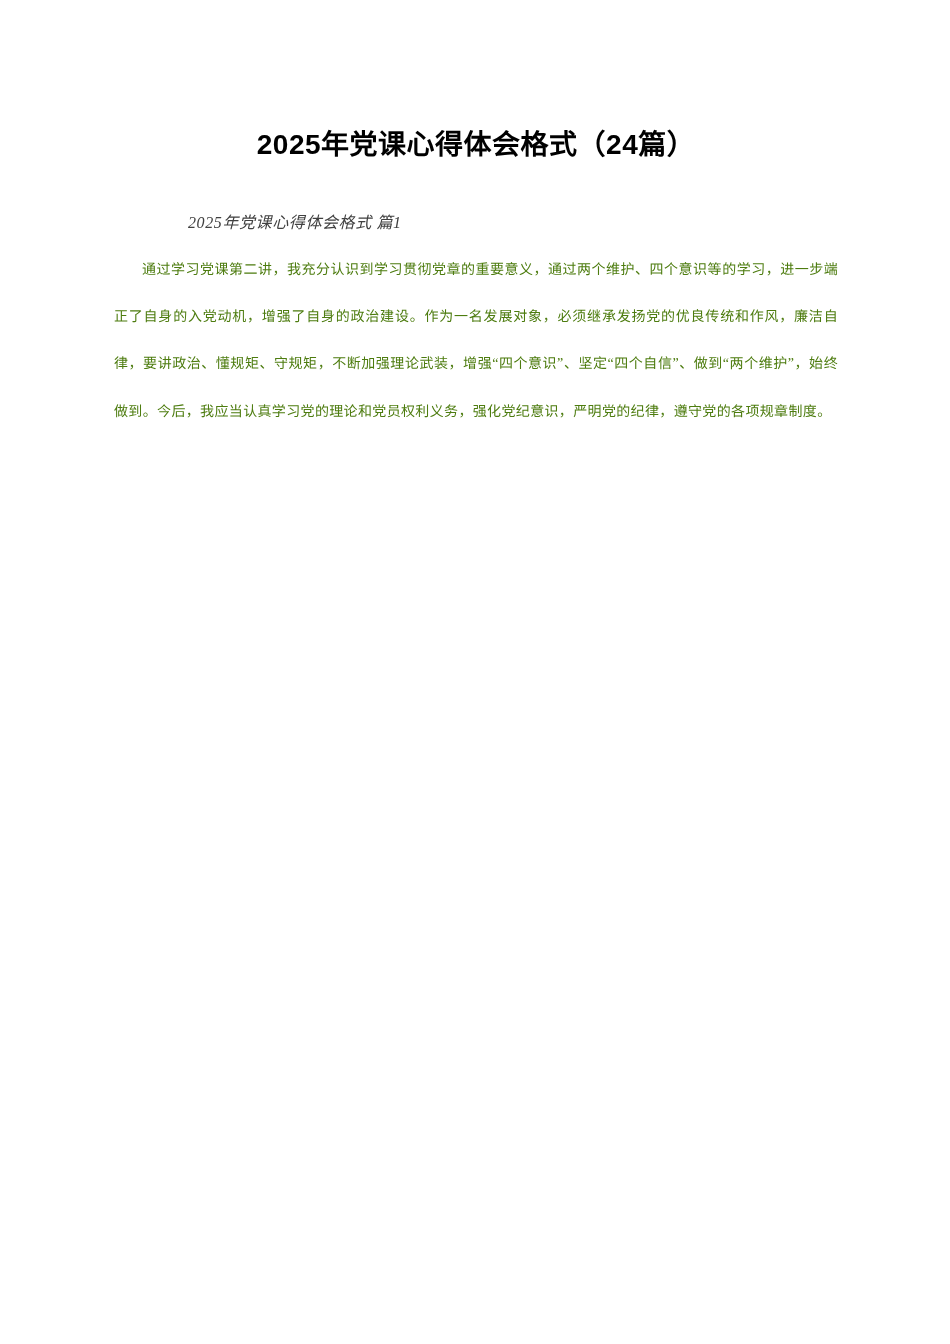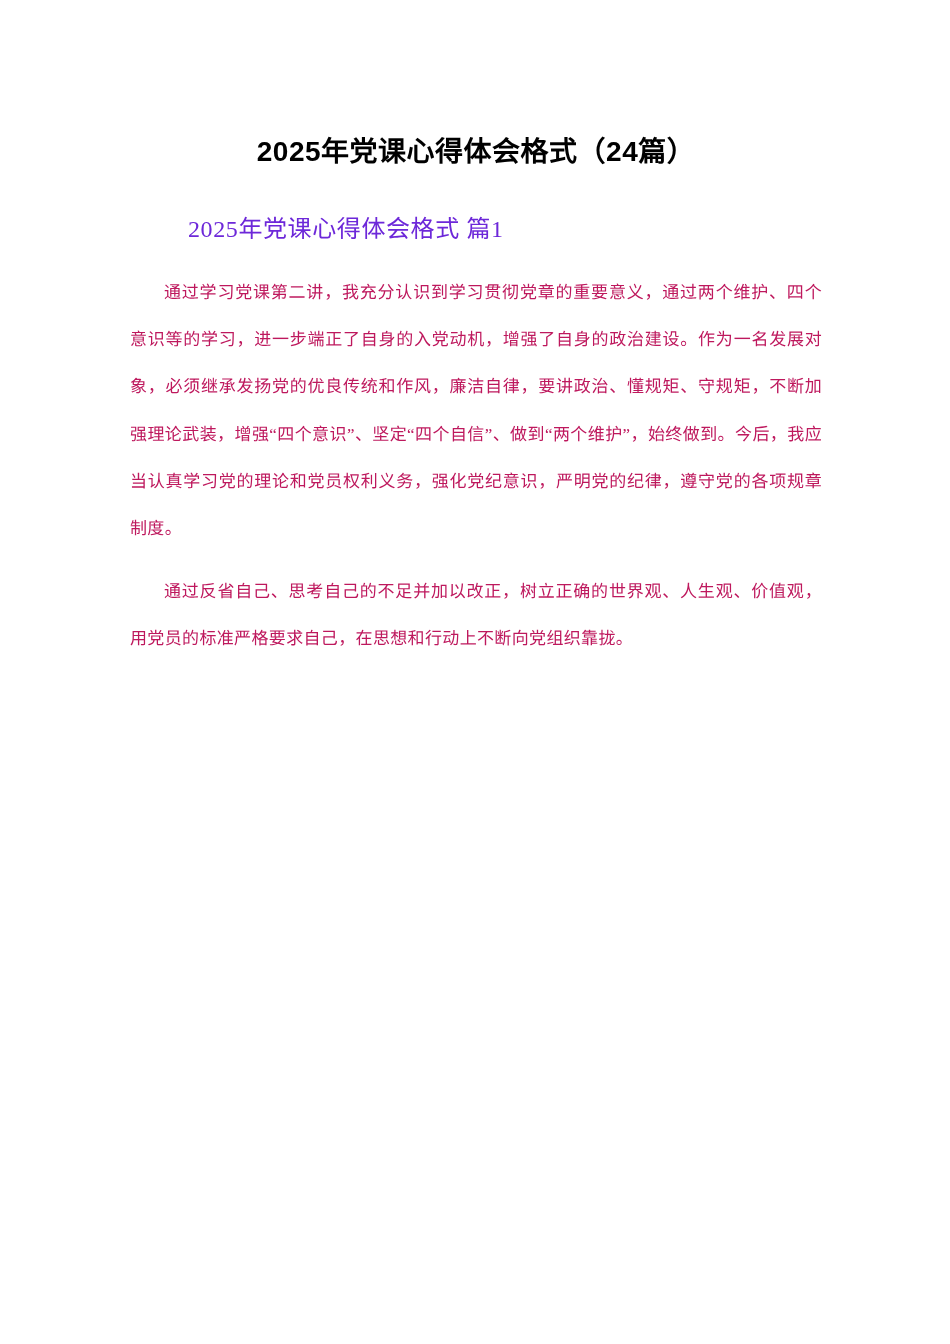--- a/index.html
+++ b/index.html
@@ -22,21 +22,21 @@
     position: relative;
     width: 950px;
     height: 1344px;
     background: #ffffff;
     box-sizing: border-box;
   }
 
   .content {
     position: absolute;
     left: 114px;
-    top: 15px;
+    top: 8px;
     width: 724px;
   }
 
   
   .doc-title {
     margin: 0;
     padding: 0;
     font-family: "Liberation Sans", "DejaVu Sans", sans-serif;
     font-weight: bold;
     font-size: 28px;
@@ -46,37 +46,38 @@
     color: #000000;
     padding-top: 120px;
   }
 
   
   .section-heading {
     margin: 0;
     padding: 0;
     font-family: "Liberation Serif", "DejaVu Serif", serif;
     font-weight: normal;
-    font-size: 24px;
+    font-size: 16px;
     line-height: 47px;
     letter-spacing: 0.6px;
-    color: #6d28d9;
+    color: #404040;
     text-indent: 74px;
     white-space: nowrap;
+    font-style: italic;
   }
 
   
   .body-par {
-    margin: 16px;
+    margin: 0;
     padding: 0;
     font-family: "Liberation Serif", "DejaVu Serif", serif;
-    font-size: 17px;
+    font-size: 14px;
     line-height: 47.2px;
     letter-spacing: 0.35px;
-    color: #be185d;
+    color: #4d7c0f;
     text-align: justify;
     text-justify: inter-ideograph;
     text-indent: 2em;
     word-break: break-all;
   }
 
   .spacer-title-after {
     height: 37px;
   }
 
@@ -96,20 +97,19 @@
   <div class="content">
 
     <h1 class="doc-title">2025年党课心得体会格式（24篇）</h1>
 
     <div class="spacer-title-after"></div>
 
     <h2 class="section-heading">2025年党课心得体会格式  篇1</h2>
 
     <p class="body-par">通过学习党课第二讲，我充分认识到学习贯彻党章的重要意义，通过两个维护、四个意识等的学习，进一步端正了自身的入党动机，增强了自身的政治建设。作为一名发展对象，必须继承发扬党的优良传统和作风，廉洁自律，要讲政治、懂规矩、守规矩，不断加强理论武装，增强“四个意识”、坚定“四个自信”、做到“两个维护”，始终做到。今后，我应当认真学习党的理论和党员权利义务，强化党纪意识，严明党的纪律，遵守党的各项规章制度。</p>
 
-    <p class="body-par">通过反省自己、思考自己的不足并加以改正，树立正确的世界观、人生观、价值观，用党员的标准严格要求自己，在思想和行动上不断向党组织靠拢。</p>
 
     <div class="spacer-sec2"></div>
 
 
 
   </div>
 </div>
 
 </body></html>

